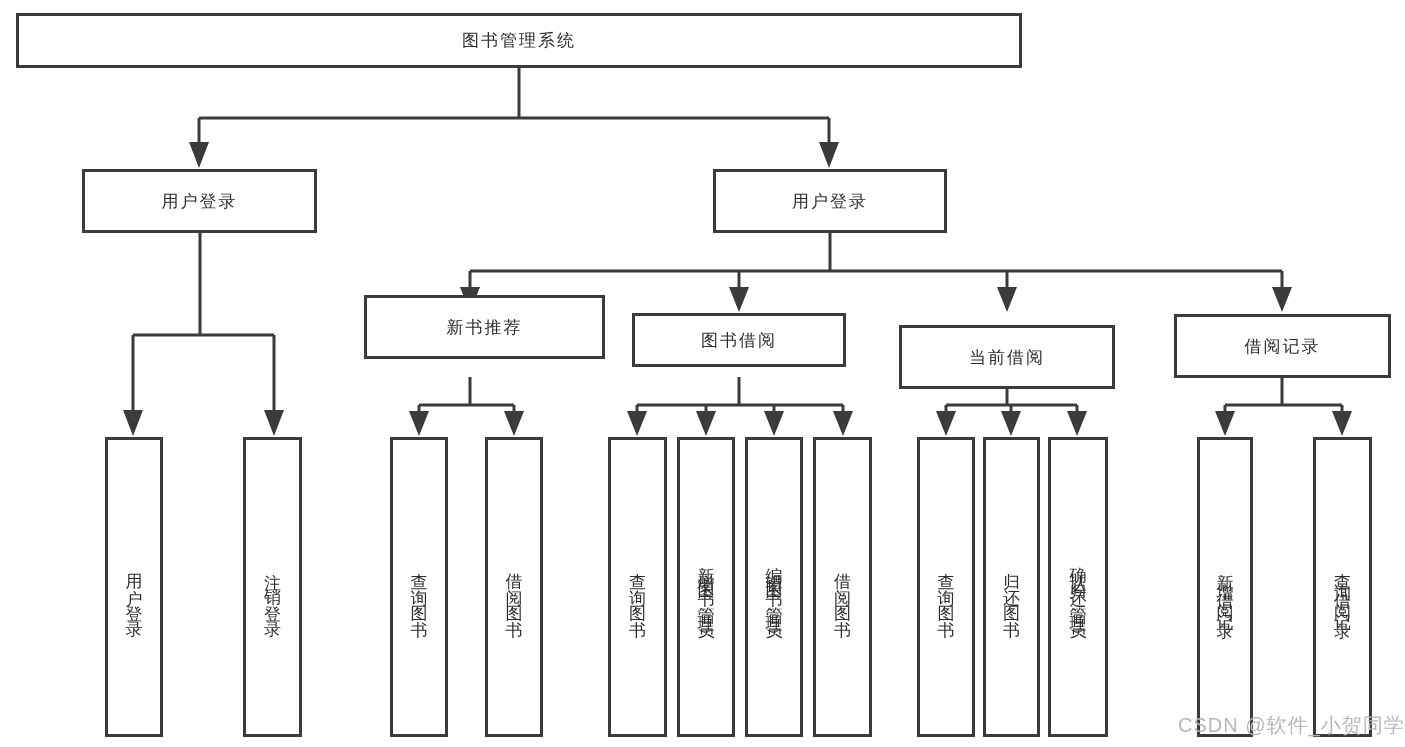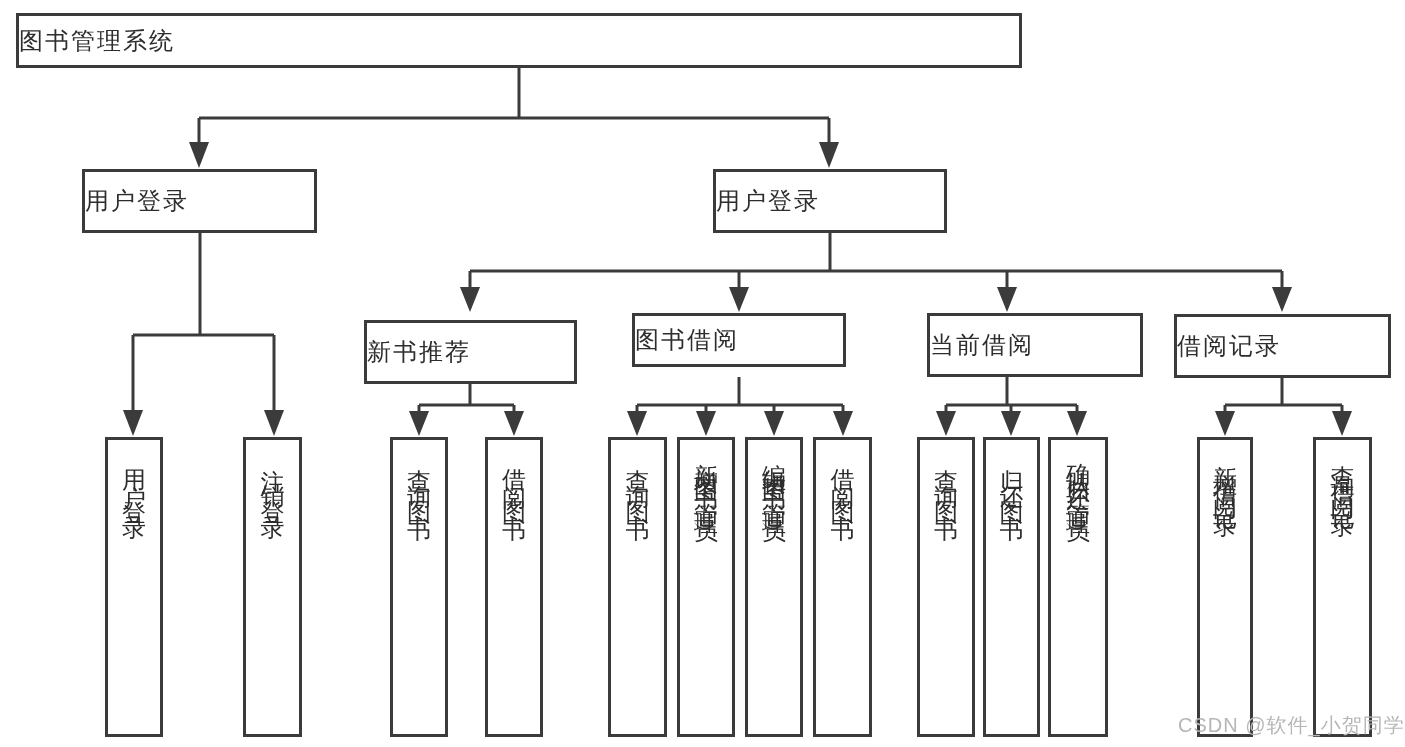--- a/index.html
+++ b/index.html
@@ -15,23 +15,23 @@
     background:var(--bg);
     font-family:"Liberation Sans","DejaVu Sans",sans-serif;
     overflow:hidden;
   }
   #wires{position:absolute;left:0;top:0;width:1405px;height:747px;}
   .node{
     position:absolute;
     box-sizing:border-box;
     border:3px solid var(--line);
     background:var(--bg);
-    display:flex;align-items:center;
+    display:flex;align-items:center;justify-content:center;
     color:var(--text);
-    font-size:24px;
+    font-size:17px;
     letter-spacing:2px;
     white-space:nowrap;
   }
   .vnode{
     writing-mode:vertical-rl;
     text-orientation:mixed;
     white-space:normal;
     letter-spacing:16px;
     line-height:1;
     padding-top:10px;
@@ -129,27 +129,27 @@
     <span>图书管理系统</span>
   </div>
 
   <div class="node" style="left:82px;top:169px;width:235px;height:64px;">
     <span>用户登录</span>
   </div>
   <div class="node" style="left:713px;top:169px;width:234px;height:64px;">
     <span>用户登录</span>
   </div>
 
-  <div class="node" style="left:364px;top:320px;width:213px;height:64px;">
+  <div class="node" style="left:364px;top:295px;width:241px;height:64px;">
     <span>新书推荐</span>
   </div>
   <div class="node" style="left:632px;top:313px;width:214px;height:54px;">
     <span>图书借阅</span>
   </div>
-  <div class="node" style="left:899px;top:313px;width:216px;height:64px;margin-left:28px;">
+  <div class="node" style="left:899px;top:325px;width:216px;height:64px;">
     <span>当前借阅</span>
   </div>
   <div class="node" style="left:1174px;top:314px;width:217px;height:64px;">
     <span>借阅记录</span>
   </div>
 
   <div class="node vnode" style="left:105px;top:437px;width:58px;height:300px;">
     <span>用户登录</span>
   </div>
   <div class="node vnode" style="left:243px;top:437px;width:59px;height:300px;">

